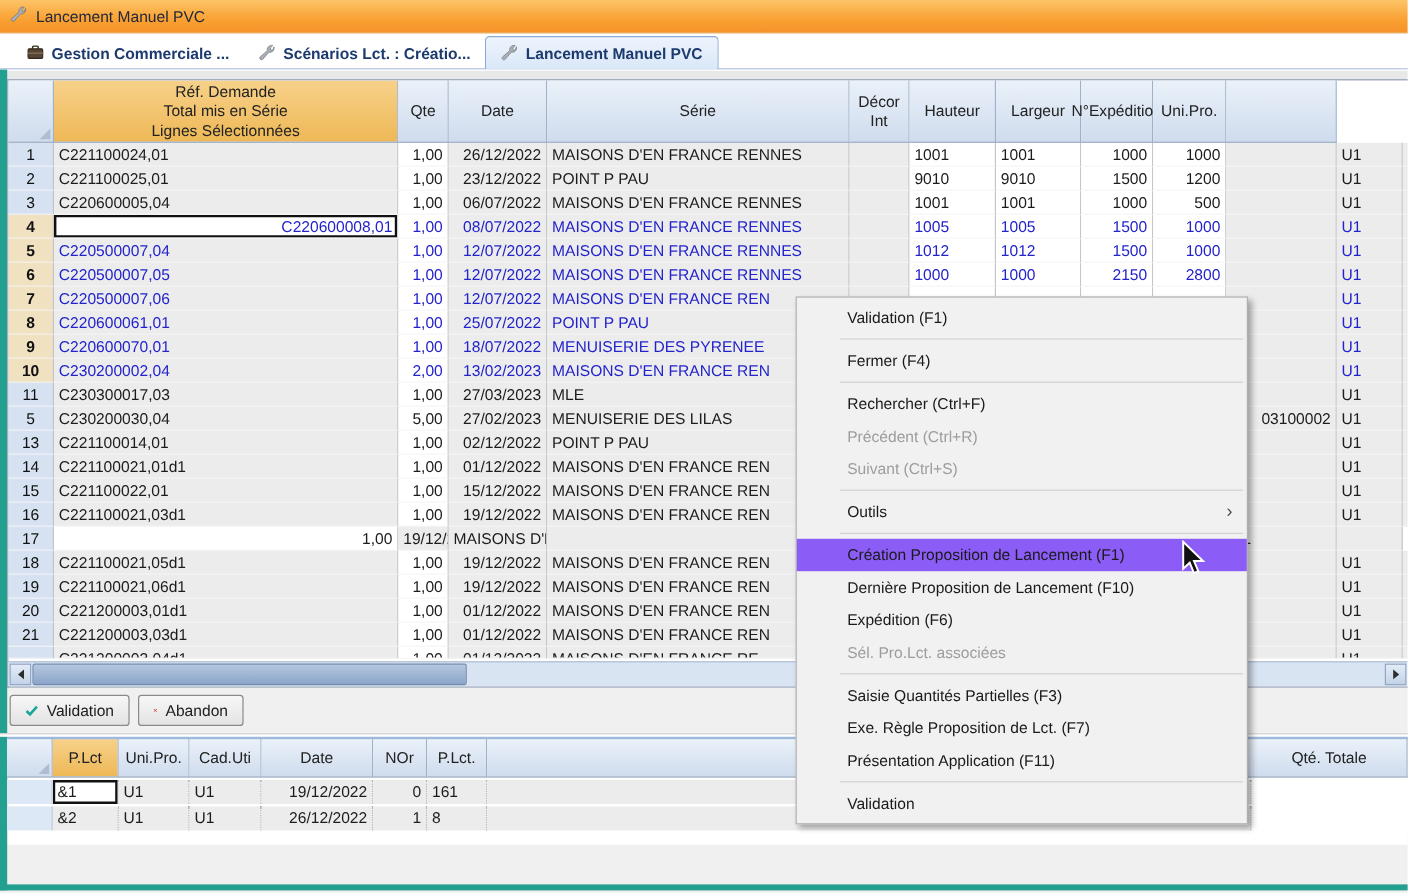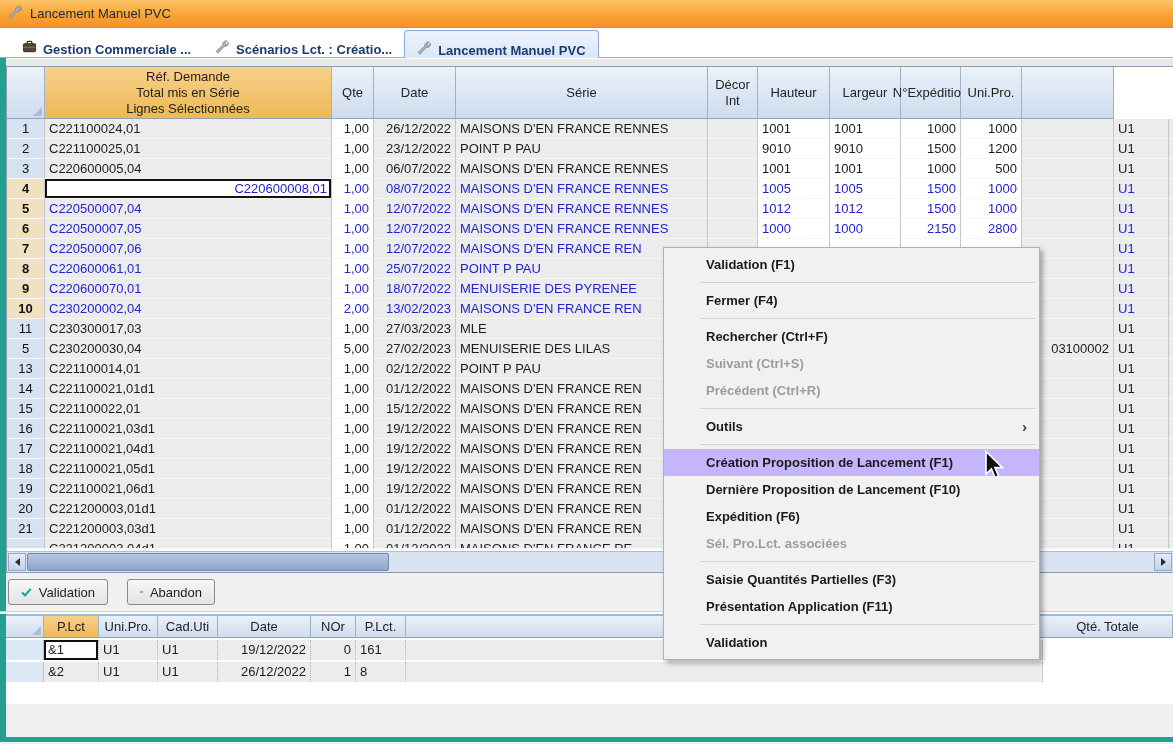--- a/index.html
+++ b/index.html
@@ -6,21 +6,21 @@
   body{width:1173px;height:744px;position:relative;overflow:hidden;background:#ffffff;
        font-family:"Liberation Sans",sans-serif;-webkit-font-smoothing:antialiased;}
   
   #titlebar{position:absolute;left:0;top:0;width:1173px;height:28px;
     background:linear-gradient(#fdc468,#f9a133 60%,#f6922a);border-bottom:1px solid #e18e22;
     display:flex;align-items:center;padding-left:8px;box-sizing:border-box;}
   #titlebar .ttl{font-size:13px;color:#23293a;margin-left:7px;}
   
   #tabbar{position:absolute;left:0;top:28px;width:1173px;height:30px;background:#ffffff;
     border-bottom:1px solid #93aed6;display:flex;align-items:flex-end;padding-left:10px;box-sizing:border-box;}
-  .tab{display:flex;align-items:flex-end;gap:6px;height:25px;padding:0 12px;font-size:13px;
+  .tab{display:flex;align-items:center;gap:6px;height:25px;padding:0 12px;font-size:13px;
     color:#1c3a6e;font-weight:bold;white-space:nowrap;cursor:default;}
   .tab.active{background:linear-gradient(#eef4fc,#d9e7f8);border:1px solid #8aa8d4;border-bottom:none;
     border-radius:4px 4px 0 0;height:27px;margin-bottom:-1px;}
   
   #topstrip{position:absolute;left:0;top:58px;width:1173px;height:8px;background:#e8e8e8;border-top:1px solid #fff;}
   #tealbar{position:absolute;left:0;top:58px;width:6px;height:684px;background:#23a08f;}
   #tealbottom{position:absolute;left:0;top:737px;width:1173px;height:5px;background:#23a08f;}
   #footerbg{position:absolute;left:0;top:573px;width:1173px;height:171px;background:#f0f0f0;}
   #bottomwhite{position:absolute;left:6px;top:616px;width:1167px;height:88px;background:#ffffff;}
   
@@ -53,38 +53,38 @@
     background:linear-gradient(#b4c7e0,#8ba5c9);box-sizing:border-box;}
   
   .btn{position:absolute;top:579px;height:26px;background:linear-gradient(#f7f7f7,#e3e3e3);
     border:1px solid #8a8a8a;border-radius:3px;display:flex;align-items:center;gap:7px;
     padding:0 12px;font-size:13px;color:#1c1c1c;box-sizing:border-box;cursor:default;}
   
   #groove{position:absolute;left:0;top:611px;width:1173px;height:2px;background:#ffffff;border-top:1px solid #cfcfcf;}
   
   #bottom-grid{position:absolute;left:6px;top:614px;width:1167px;font-size:13px;}
   .frow{display:grid;grid-template-columns:38px 55px 59px 60px 93px 45px 50px 637px 130px;}
-  .fhead{height:24px;display:flex;align-items:center;justify-content:center;
+  .fhead{height:34px;display:flex;align-items:center;justify-content:center;
     background:linear-gradient(#eaf1f9,#cfdcee);border-right:1px solid #9fb1c8;border-bottom:1px solid #8fa3bd;
     border-top:2px solid #9db9dd;color:#222;box-sizing:border-box;position:relative;}
   .fhead.orange{background:linear-gradient(#f7d18a,#eeb856);}
   .fhead.blank{border-right:none;}
   .fdata{height:20px;margin-top:2px;}
   .fcell{padding:0 4px;line-height:19px;white-space:nowrap;overflow:hidden;box-sizing:border-box;
     border-right:1px dotted #aab2bc;background:#ececec;color:#1c1c1c;}
   .fcell.mini{background:#dce8f5;border-right:1px solid #c2c6cc;}
   .fcell.qty{background:#ffffff;border-right:none;}
   .fcell.fill{border-right:1px dotted #aab2bc;}
   
   #ctxmenu{position:absolute;left:663px;top:247px;width:377px;background:#f1f1f1;
     border:1px solid #b0b0b0;box-shadow:3px 3px 5px rgba(0,0,0,.32);padding:3px 0;box-sizing:border-box;font-size:13px;}
   .menu-item{height:27px;line-height:27px;padding-left:42px;padding-right:26px;color:#1a1a1a;
-    white-space:nowrap;position:relative;cursor:default;font-weight:bold;}
+    white-space:nowrap;position:relative;cursor:default;}
   .menu-item.disabled{color:#9d9d9d;}
-  .menu-item.hl{background:#c4b5fd;}
+  .menu-item.hl{background:#8b5cf6;}
   .menu-sep{height:1px;background:#d2d2d2;margin:4px 3px 4px 36px;}
   .sub-arrow{position:absolute;right:12px;top:0;font-size:15px;color:#444;}
   
   #cursor{position:absolute;left:983px;top:450px;}
 </style>
 </head>
 <body>
 
 <div id="titlebar">
   <span id="title-icon"><svg viewBox="0 0 16 16" width="15" height="15">
@@ -375,21 +375,20 @@
         <div class="mcell al-l bg-white"></div>
         <div class="mcell al-l bg-white"></div>
         <div class="mcell al-r bg-white"></div>
         <div class="mcell al-r bg-white"></div>
         <div class="mcell al-r bg-gray"></div>
         <div class="mcell al-l bg-gray">U1</div>
         <div class="mcell bg-gray"></div>
       </div>
       <div class="mrow data">
         <div class="mcell al-c numcell">17</div>
-        <div class="mcell al-l bg-gray">C221100021,04d1</div>
         <div class="mcell al-r bg-white">1,00</div>
         <div class="mcell al-c bg-gray">19/12/2022</div>
         <div class="mcell al-l bg-gray">MAISONS D'EN FRANCE REN</div>
         <div class="mcell al-l bg-gray"></div>
         <div class="mcell al-l bg-white"></div>
         <div class="mcell al-l bg-white"></div>
         <div class="mcell al-r bg-white"></div>
         <div class="mcell al-r bg-white"></div>
         <div class="mcell al-r bg-gray"></div>
         <div class="mcell al-l bg-gray">U1</div>
@@ -481,21 +480,21 @@
       </div>
   </div>
 </div>
 
 <div class="btn" style="left:8px;width:100px;">
   <svg width="15" height="13" viewBox="0 0 15 13">
       <path d="M1.5,6.5 L5.5,10.5 L13.5,1.5" stroke="#18a795" stroke-width="3" fill="none"></path>
     </svg>
   <span>Validation</span>
 </div>
-<div class="btn" style="left:115px;width:88px;margin-left:12px;">
+<div class="btn" style="left:115px;width:88px;">
   <svg width="12" height="12" viewBox="0 0 12 12">
       <path d="M1.5,1.5 L10.5,10.5 M10.5,1.5 L1.5,10.5" stroke="#d92f23" stroke-width="3" fill="none"></path>
     </svg>
   <span>Abandon</span>
 </div>
 
 <div id="groove"></div>
 
 <div id="bottom-grid">
   <div id="fghead">
@@ -540,31 +539,32 @@
 </div>
 
 <div id="tealbottom"></div>
 
 <div id="ctxmenu">
     <div class="menu-item">Validation (F1)</div>
     <div class="menu-sep"></div>
     <div class="menu-item">Fermer (F4)</div>
     <div class="menu-sep"></div>
     <div class="menu-item">Rechercher (Ctrl+F)</div>
+    <div class="menu-item disabled">Précédent (Ctrl+R)</div>
     <div class="menu-item disabled">Suivant (Ctrl+S)</div>
-    <div class="menu-item disabled">Précédent (Ctrl+R)</div>
     <div class="menu-sep"></div>
     <div class="menu-item">Outils<span class="sub-arrow">›</span></div>
     <div class="menu-sep"></div>
     <div class="menu-item hl">Création Proposition de Lancement (F1)</div>
     <div class="menu-item">Dernière Proposition de Lancement (F10)</div>
     <div class="menu-item">Expédition (F6)</div>
     <div class="menu-item disabled">Sél. Pro.Lct. associées</div>
     <div class="menu-sep"></div>
     <div class="menu-item">Saisie Quantités Partielles (F3)</div>
+    <div class="menu-item">Exe. Règle Proposition de Lct. (F7)</div>
     <div class="menu-item">Présentation Application (F11)</div>
     <div class="menu-sep"></div>
     <div class="menu-item">Validation</div>
   </div>
 
 <svg id="cursor" width="24" height="30" viewBox="0 0 16 20">
   <path d="M2,1 L2,16 L5.6,12.6 L8,18.4 L10.4,17.3 L8,11.7 L13,11.7 Z" fill="#111" stroke="#fff" stroke-width="1.1"></path>
 </svg>
 
 </body></html>

